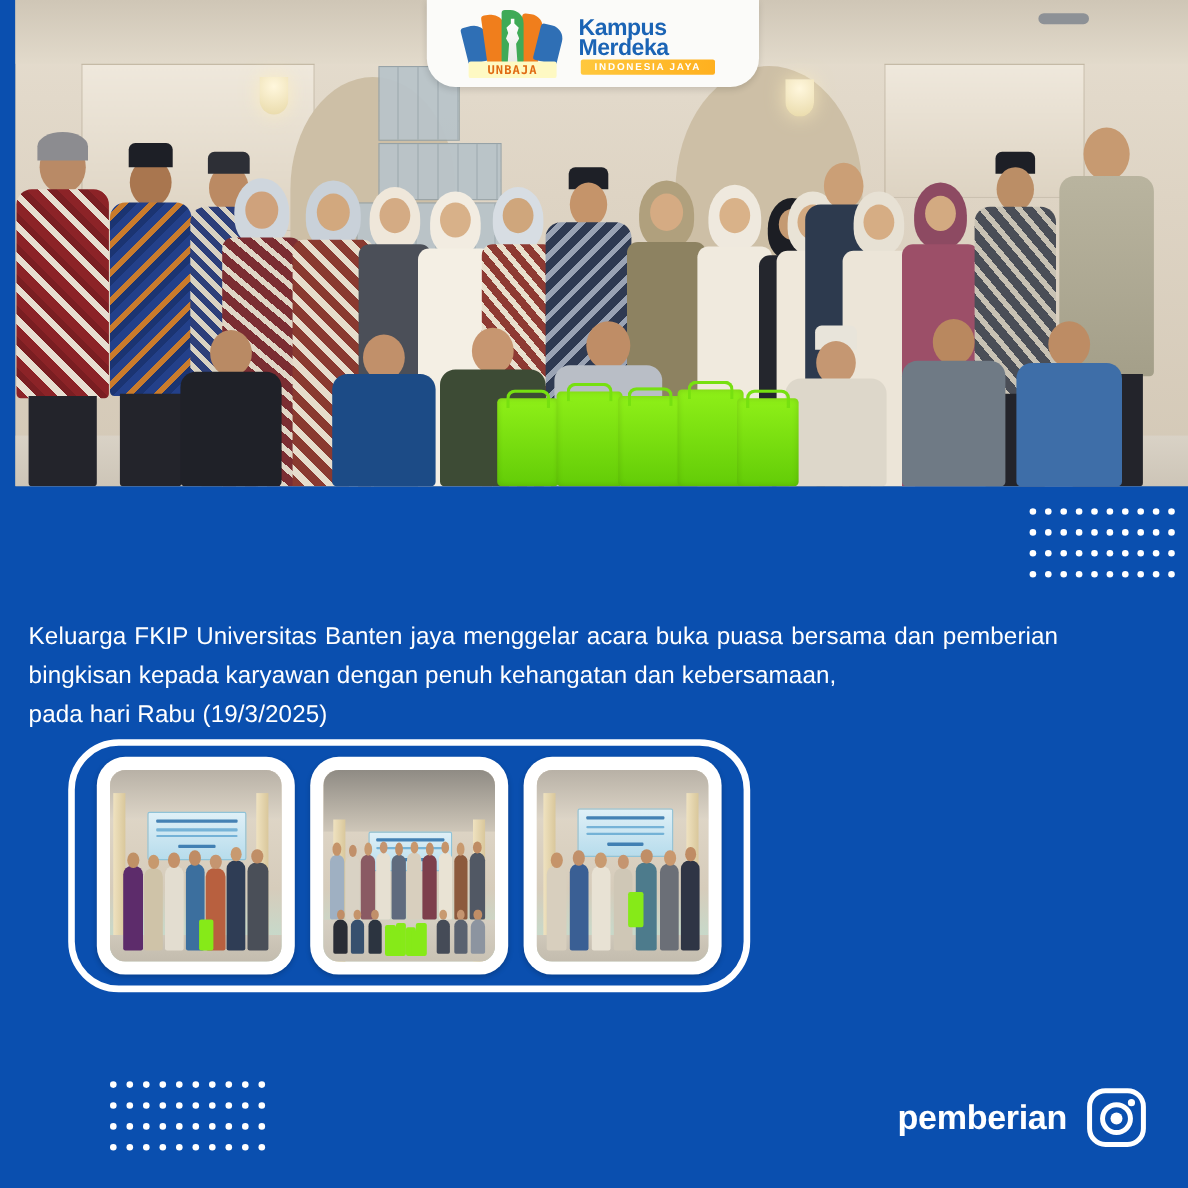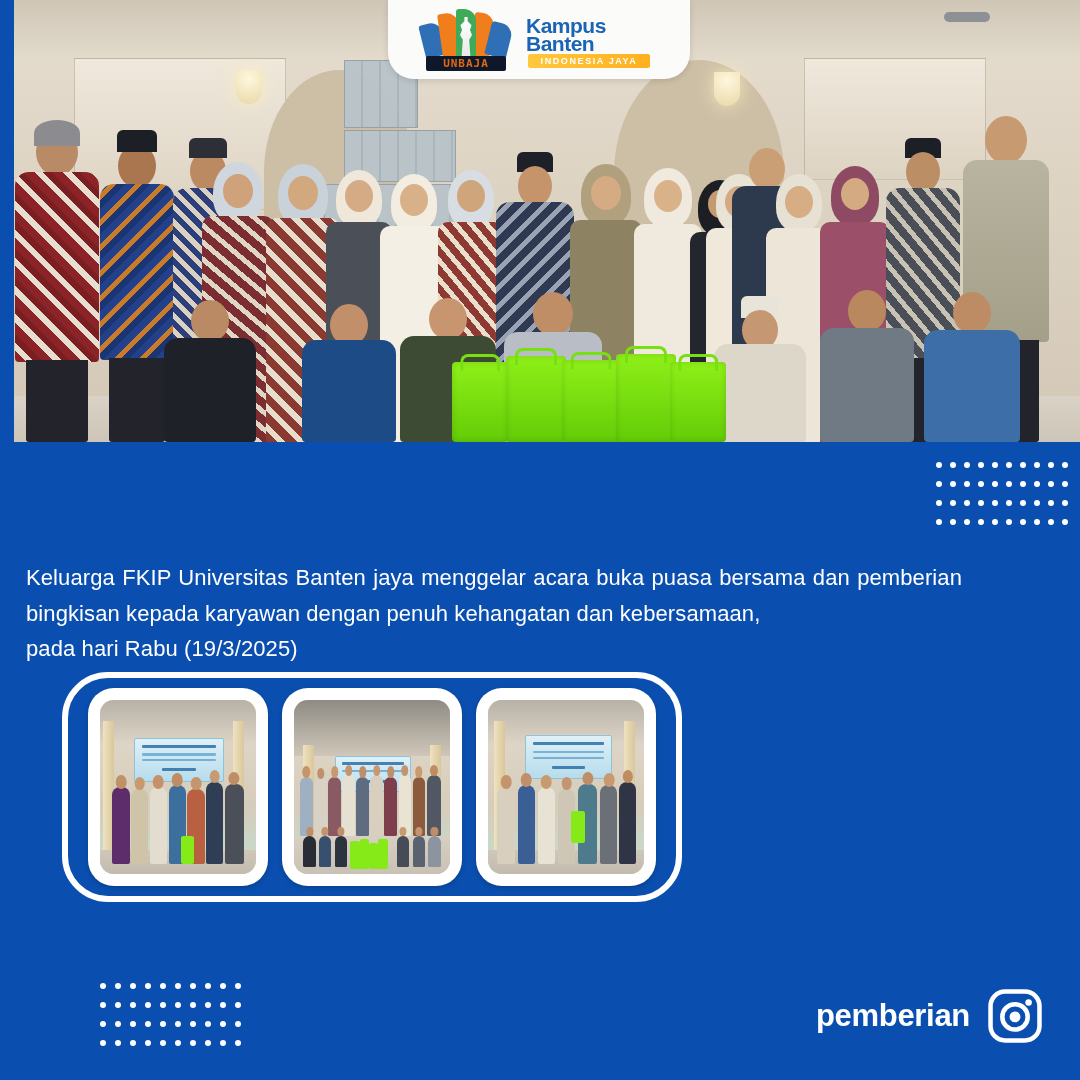--- a/index.html
+++ b/index.html
@@ -44,21 +44,21 @@
 
   
   .logo-pill{
     position:absolute;left:388px;top:0;width:302px;height:79px;background:#fbfbf9;
     border-radius:0 0 26px 26px;display:flex;align-items:center;justify-content:center;gap:14px;
     z-index:6;box-shadow:0 2px 6px rgba(0,0,0,.12);
   }
   .unbaja{position:relative;width:92px;height:62px;}
   .unbaja .leaf{position:absolute;bottom:14px;border-radius:3px 12px 2px 2px;}
   .unbaja .tower{position:absolute;left:50%;transform:translateX(-50%);bottom:14px;width:20px;height:40px;}
-  .ub-text{position:absolute;left:6px;bottom:0;width:80px;height:15px;background:#0f172a;
+  .ub-text{position:absolute;left:6px;bottom:0;width:80px;height:15px;background:#fef9c3;
     border-radius:2px;display:flex;align-items:center;justify-content:center;}
   .ub-text span{font-size:11px;font-weight:700;letter-spacing:1px;color:#e06a12;
     font-family:"DejaVu Sans Mono",monospace;line-height:1;}
   .km{position:relative;width:132px;height:58px;}
   .km-l1,.km-l2{position:absolute;left:0;color:#1b64b5;font-weight:800;letter-spacing:-.5px;}
   .km-l1{top:3px;font-size:21px;}
   .km-l2{top:21px;font-size:21px;}
   .km-bar{position:absolute;left:2px;top:43px;width:122px;height:14px;
     background:linear-gradient(90deg,#ffc83d,#ffb01f);border-radius:2px;
     display:flex;align-items:center;justify-content:center;}
@@ -304,21 +304,21 @@
       <div class="leaf" style="left:68px;width:22px;height:34px;background:#2f6fb5;transform:rotate(14deg);"></div>
       <div class="leaf" style="left:36px;width:20px;height:48px;background:#3faa57;"></div>
       <div class="tower" style="background:linear-gradient(180deg,#ffffff,#e8e8e8);
                   clip-path:polygon(42% 0,58% 0,58% 12%,78% 22%,70% 34%,80% 46%,66% 58%,72% 100%,28% 100%,34% 58%,20% 46%,30% 34%,22% 22%,42% 12%);"></div>
       <div class="ub-text">
         <span>UNBAJA</span>
       </div>
     </div>
     <div class="km">
       <div class="km-l1">Kampus</div>
-      <div class="km-l2">Banten</div>
+      <div class="km-l2">Merdeka</div>
       <div class="km-bar">
         <span>INDONESIA JAYA</span>
       </div>
     </div>
   </div>
 
 
   <div class="body-text">
     <div>Keluarga FKIP Universitas Banten jaya menggelar acara buka puasa bersama dan pemberian bingkisan kepada karyawan dengan penuh kehangatan dan kebersamaan,</div>
     <div class="last">pada hari Rabu (19/3/2025)</div>

